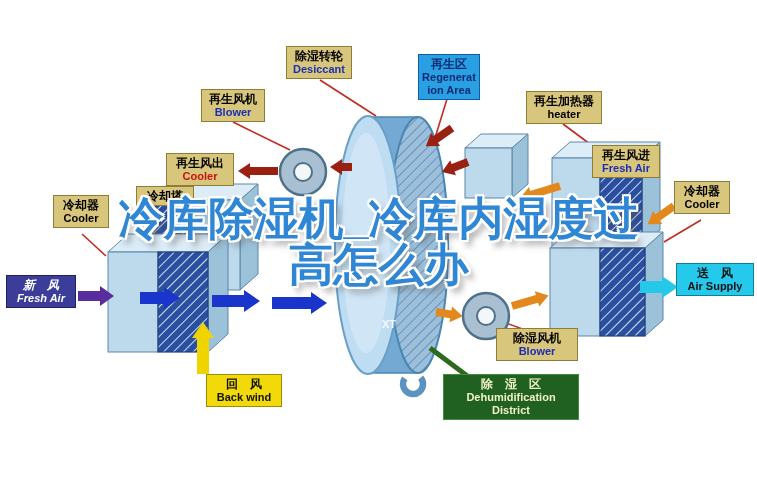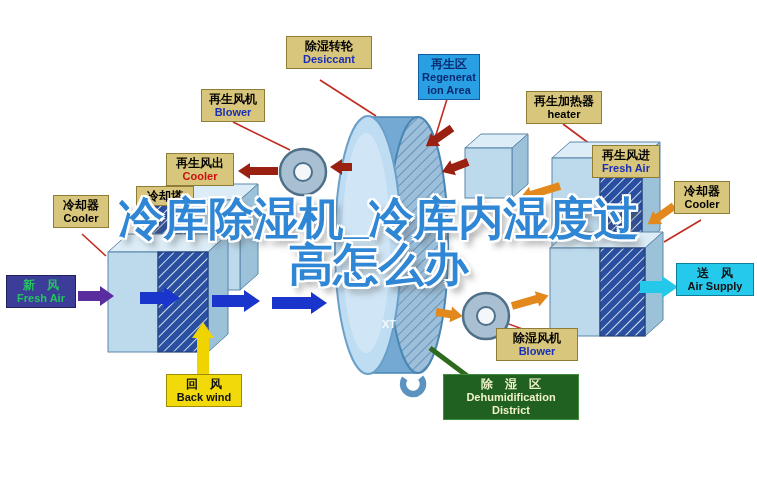--- a/index.html
+++ b/index.html
@@ -36,22 +36,22 @@
   .label{position:absolute;z-index:10;border:1px solid;text-align:center;
          padding:2px 2px;box-sizing:border-box;}
   .label .cn{font-size:12px;font-weight:bold;line-height:1.2;white-space:nowrap;}
   .label .en{font-size:11px;font-weight:bold;line-height:1.15;}
   .khaki{background:var(--c-khaki_bg);border-color:var(--c-khaki_border);color:#000;}
   .en-blue{color:var(--c-en_blue);}
   .en-red{color:var(--c-en_red);}
   .bluelab{background:var(--c-blue_label_bg);border-color:var(--c-blue_label_border);
            color:var(--c-blue_label_text);}
   .bluelab .en{overflow-wrap:anywhere;text-align:center;}
-  .navy{background:var(--c-navy_bg);border-color:var(--c-navy_border);color:#22c55e;}
-  .yellow{background:var(--c-yellow_bg);border-color:var(--c-yellow_border);color:#111;}
+  .navy{background:var(--c-navy_bg);border-color:var(--c-navy_border);color:#ffffff;font-style:italic;}
+  .yellow{background:var(--c-yellow_bg);border-color:var(--c-yellow_border);color:#111;margin-left:40px;}
   .cyan{background:var(--c-cyan_bg);border-color:var(--c-cyan_border);color:#111;}
   .green{background:var(--c-green_bg);border-color:var(--c-green_border);color:var(--c-green_text);text-align:center;}
 
   
   .watermark{position:absolute;left:0;right:0;top:196px;z-index:30;text-align:center;
     font-size:45px;font-weight:bold;line-height:1.02;letter-spacing:0;
     color:var(--c-watermark_blue);
     text-shadow:-2px -2px 0 #fff, 2px -2px 0 #fff, -2px 2px 0 #fff, 2px 2px 0 #fff,
                 -2px 0 0 #fff, 2px 0 0 #fff, 0 -2px 0 #fff, 0 2px 0 #fff,
                 5px 6px 6px rgba(90,90,90,.55);}
@@ -150,21 +150,21 @@
       <polygon class="ar-maroon" transform="translate(278,171) rotate(180)" points="0,-4 28,-4 28,-8 40,0 28,8 28,4 0,4"></polygon>
       <polygon class="ar-maroon" transform="translate(452,128) rotate(145)" points="0,-4 20,-4 20,-8 32,0 20,8 20,4 0,4"></polygon>
       <polygon class="ar-maroon" transform="translate(468,162) rotate(159)" points="0,-4 16,-4 16,-8 28,0 16,8 16,4 0,4"></polygon>
       <polygon class="ar-orange" transform="translate(674,206) rotate(145)" points="0,-4 20,-4 20,-8 32,0 20,8 20,4 0,4"></polygon>
       <polygon class="ar-orange" transform="translate(560,186) rotate(163)" points="0,-4 30,-4 30,-8 42,0 30,8 30,4 0,4"></polygon>
       <polygon class="ar-orange" transform="translate(436,312) rotate(9)" points="0,-4 15,-4 15,-8 27,0 15,8 15,4 0,4"></polygon>
       <polygon class="ar-orange" transform="translate(512,306) rotate(-16)" points="0,-4 26,-4 26,-8 38,0 26,8 26,4 0,4"></polygon>
     </g>
   </svg>
 
-  <div class="label khaki" style="left:286px;top:36px;width:86px">
+  <div class="label khaki" style="left:286px;top:46px;width:66px">
     <div class="cn">除湿转轮</div>
     <div class="en en-blue">Desiccant</div>
   </div>
 
   <div class="label bluelab" style="left:418px;top:54px;width:62px">
     <div class="cn">再生区</div>
     <div class="en">Regeneration Area</div>
   </div>
 
   <div class="label khaki" style="left:201px;top:89px;width:64px">

